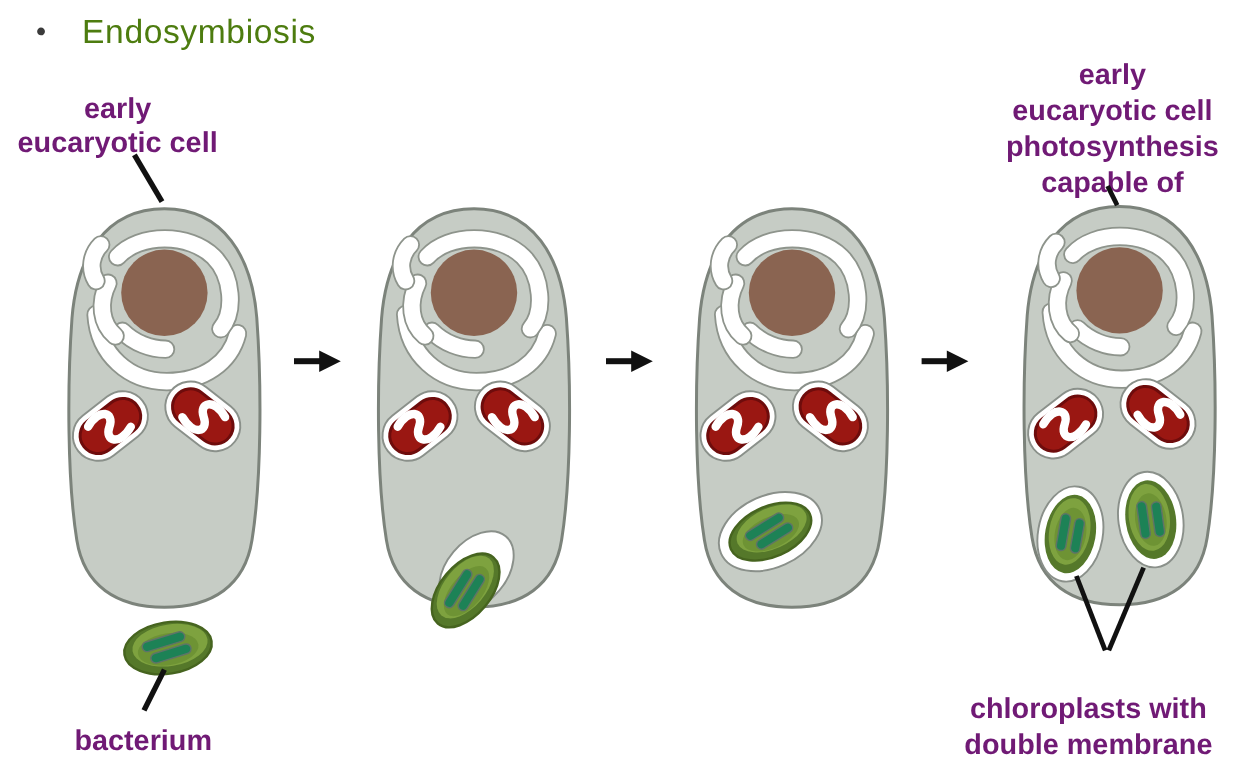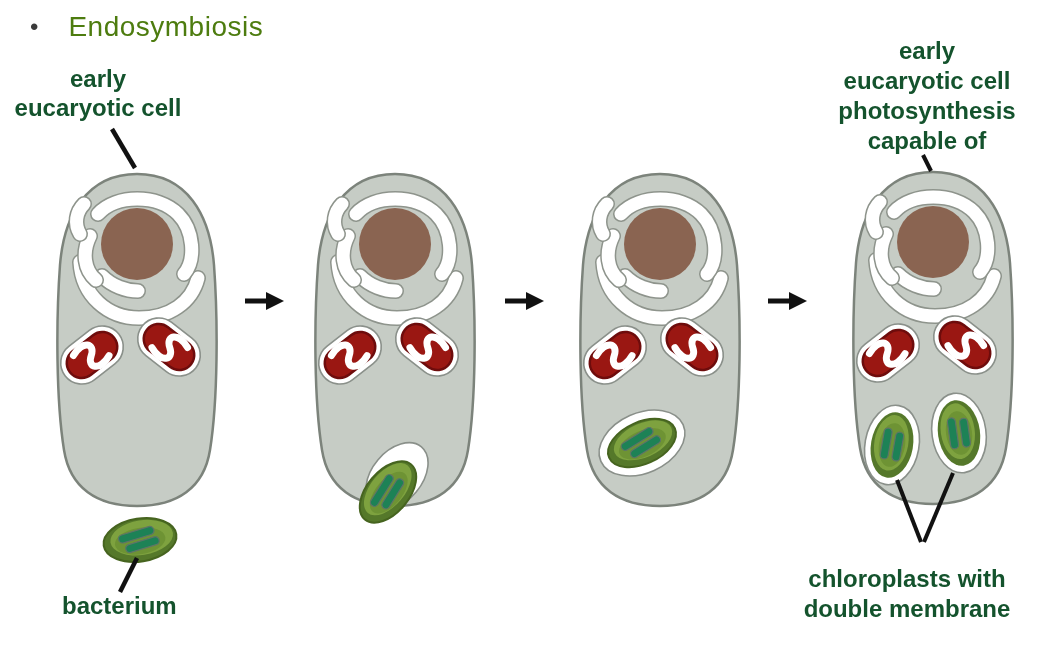--- a/index.html
+++ b/index.html
@@ -10,22 +10,23 @@
     font-family:"Liberation Sans",sans-serif;
     overflow:hidden;
   }
   .abs{position:absolute;}
   
   .title-row{left:30px;top:10px;display:flex;align-items:flex-start;}
   .bullet{font-size:24px;color:#3b3b3b;line-height:34px;}
   .title-text{font-size:28px;color:#4d7c0f;letter-spacing:0.5px;margin-left:30px;line-height:34px;}
   
   .dlabel{
-    font-weight:700;color:#14532d;font-size:24px;line-height:29px;
+    font-weight:700;color:#701a75;font-size:24px;line-height:29px;
     font-family:"Liberation Sans",sans-serif;
+    margin-top:12px;
   }
   .center{text-align:center;}
   
   .cell-body{fill:#c6ccc5;stroke:#7c837b;stroke-width:2.5;}
   .band-o{fill:none;stroke:#8e948c;stroke-width:16;stroke-linecap:round;}
   .band-w{fill:none;stroke:#ffffff;stroke-width:13;stroke-linecap:round;}
   svg{overflow:visible;}
 </style>
 </head>
 <body>

